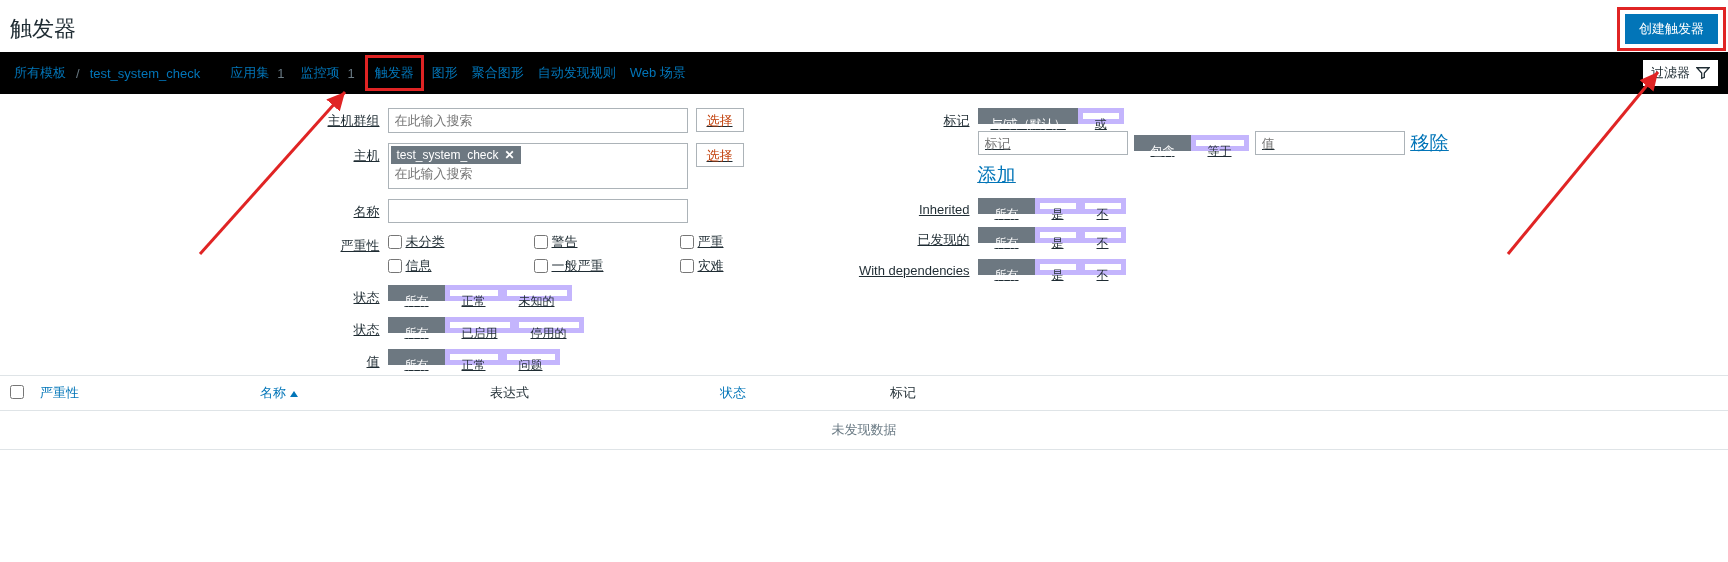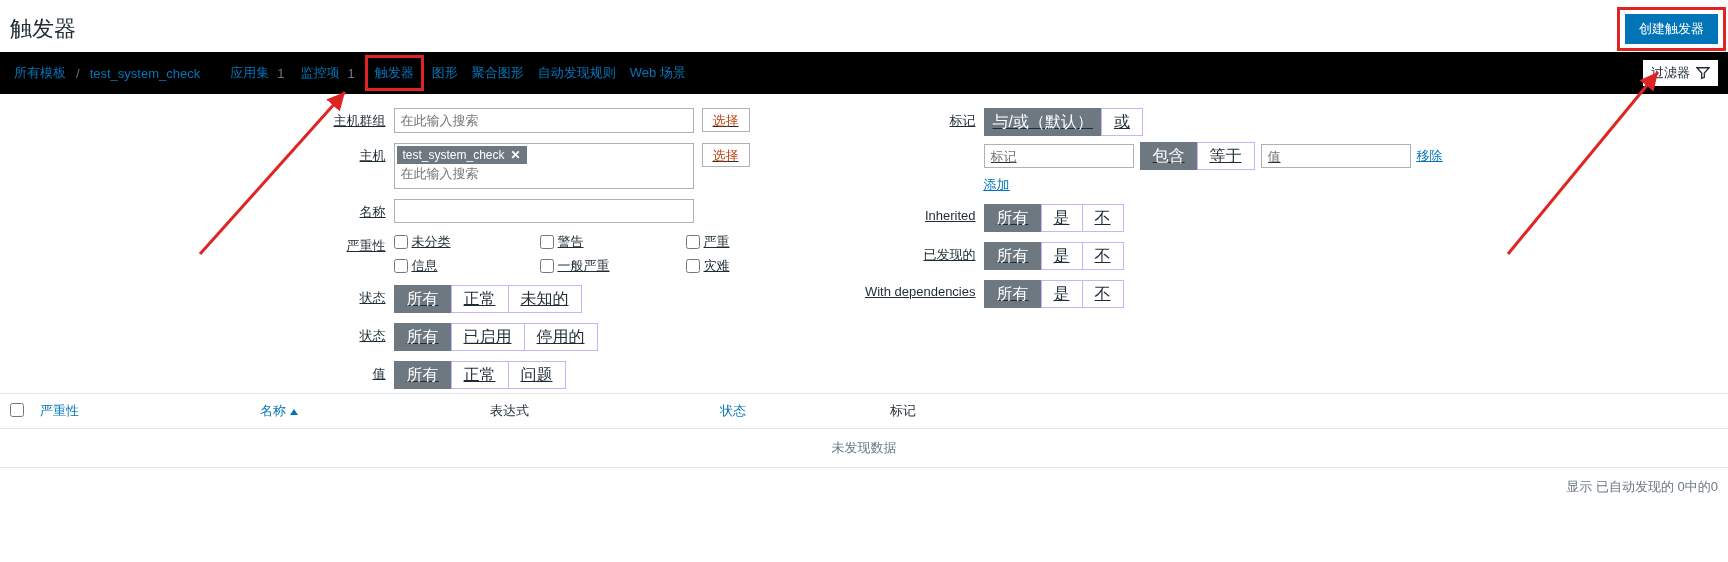--- a/index.html
+++ b/index.html
@@ -107,27 +107,27 @@
   }
   .btn.blue {
     background: #0275b8;
     color: #fff;
     border-color: #0275b8;
   }
   .seg-group {
     display: inline-flex;
   }
   .seg-btn {
-    border: 1px solid #c4b5fd;
+    border: 5px solid #c4b5fd;
     background: #fff;
     padding: 3px 12px;
-    font-size: 16px;
+    font-size: 12px;
     cursor: pointer;
     color: #1f2c33;
-    height: 28px;
+    height: 16px;
     margin-left: -1px;
   }
   .seg-btn:first-child { margin-left: 0; }
   .seg-btn.active {
     background: #6d7881;
     color: #fff;
     border-color: #6d7881;
   }
   .chip {
     display: inline-flex;
@@ -156,21 +156,21 @@
     display: grid;
     grid-template-columns: repeat(3, 110px);
     gap: 6px 36px;
   }
   .sev-item { display: flex; align-items: center; gap: 4px; }
   .sev-item input[type="checkbox"] { cursor: pointer; }
   .link-blue {
     color: #0275b8;
     text-decoration: underline;
     cursor: pointer;
-    font-size: 13px;
+    font-size: 19px;
   }
   .filter-actions {
     display: flex;
     justify-content: center;
     gap: 10px;
     padding: 12px 0;
     border-top: 1px solid #dfe4e7;
     margin-top: 14px;
   }
   .table-wrap {
@@ -410,14 +410,13 @@
 <div class="table-wrap">
   <div class="table-head">
     <div class="th-check"><input type="checkbox" style=""></div>
     <div class="th th-sev">严重性</div>
     <div class="th th-name sort-up">名称</div>
     <div class="th th-expr black">表达式</div>
     <div class="th th-stat">状态</div>
     <div class="th black">标记</div>
   </div>
   <div class="no-data">未发现数据</div>
-  <div class="footer-info">显示 已自动发现的 0中的0</div>
 </div>
 
 </body></html>

